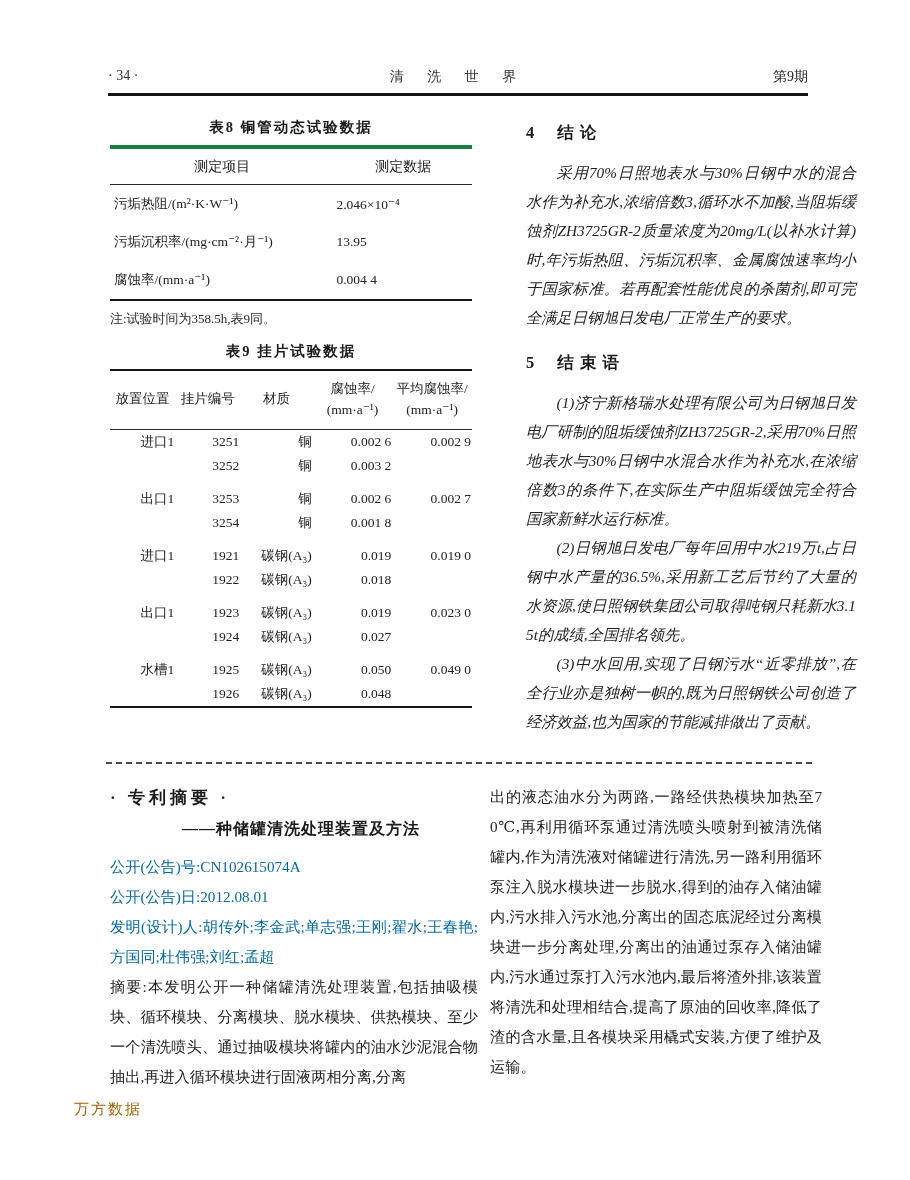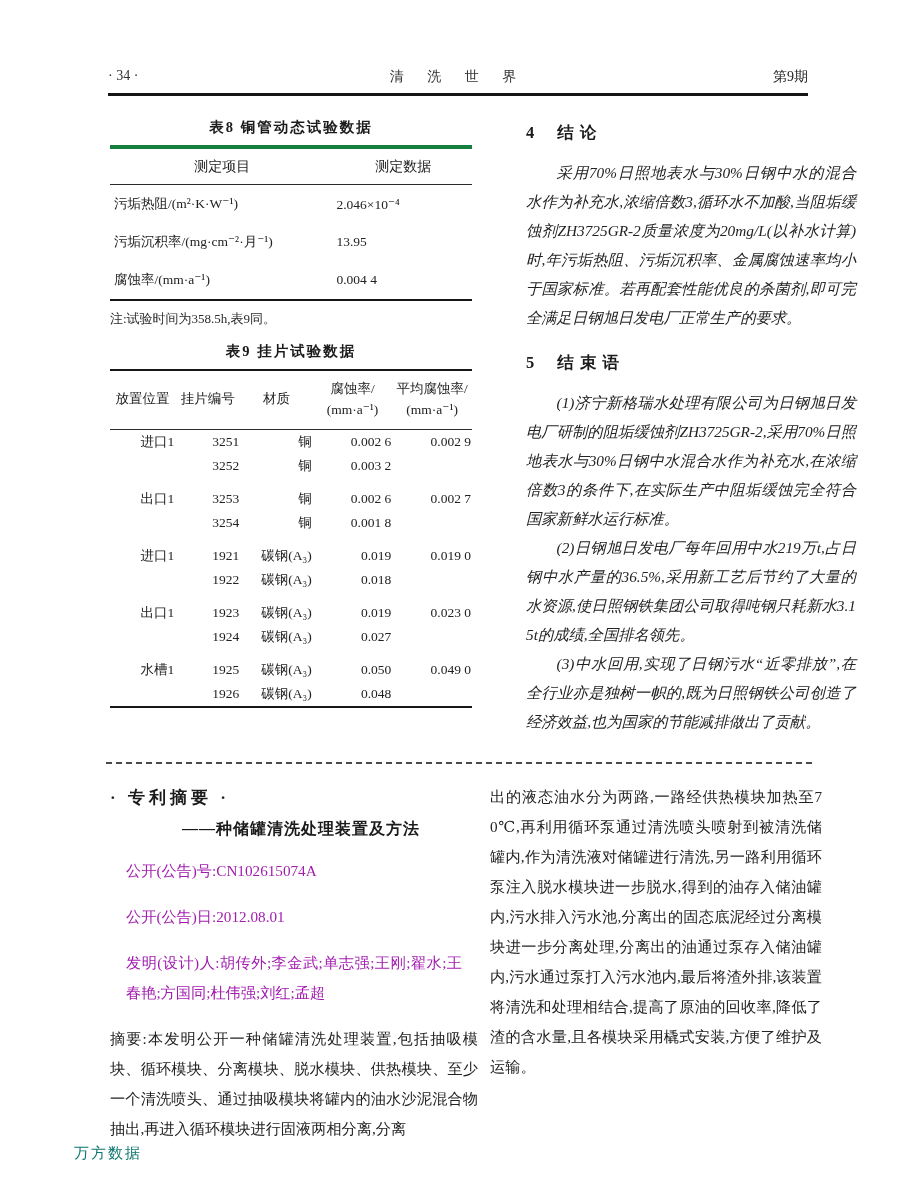--- a/index.html
+++ b/index.html
@@ -44,25 +44,25 @@
          word-break:break-all;color:#222;font-style:italic;}
 
   
   .divider{position:absolute;top:762px;left:106px;width:706px;border-top:2px dashed #4a4a4a;}
 
   
   .pat-left{position:absolute;top:782px;left:110px;width:368px;}
   .pat-right{position:absolute;top:782px;left:490px;width:332px;}
   .pat-sec-title{font-weight:bold;font-size:17px;letter-spacing:4px;margin:4px 0 10px 0;}
   .pat-title{font-weight:bold;font-size:16px;text-align:center;margin:2px 0 12px 14px;letter-spacing:1px;}
-  .pat-line{font-size:15.2px;line-height:30px;text-align:justify;word-break:break-all;color:#a21caf;margin:16px;}
+  .pat-line{font-size:15.2px;line-height:30px;text-align:justify;word-break:break-all;color:#0369a1;margin:0;}
   .pat-abstract{font-size:15.2px;line-height:30px;text-align:justify;word-break:break-all;color:#222;margin:0;}
 
   
-  .watermark{position:absolute;left:74px;top:1144px;font-size:15px;color:#0f766e;letter-spacing:2px;
+  .watermark{position:absolute;left:74px;top:1100px;font-size:15px;color:#a16207;letter-spacing:2px;
              font-family:"Liberation Sans","DejaVu Sans",sans-serif;}
 </style>
 </head>
 <body>
 
 <div class="page">
 
   <div class="header">
     <span class="pn">· 34 ·</span>
     <span class="jt">清 洗 世 界</span>

